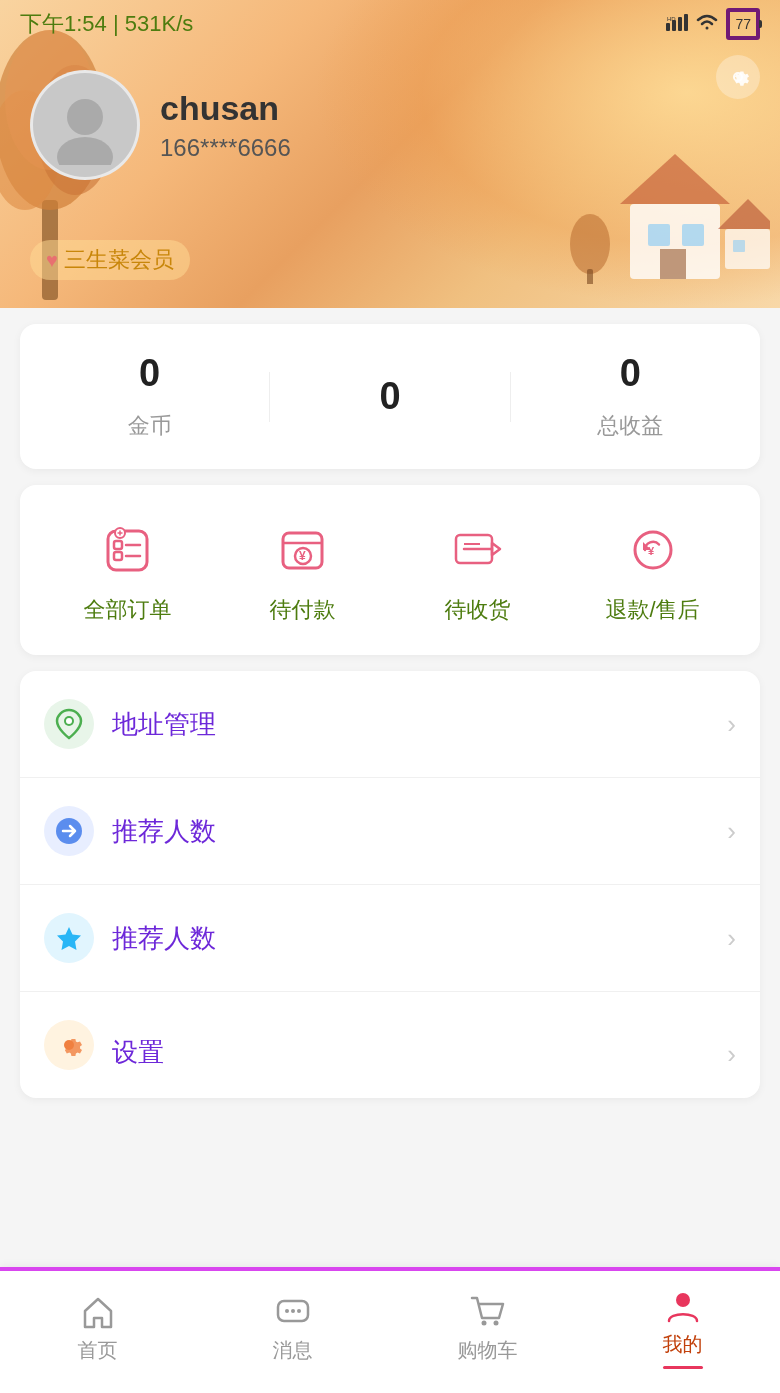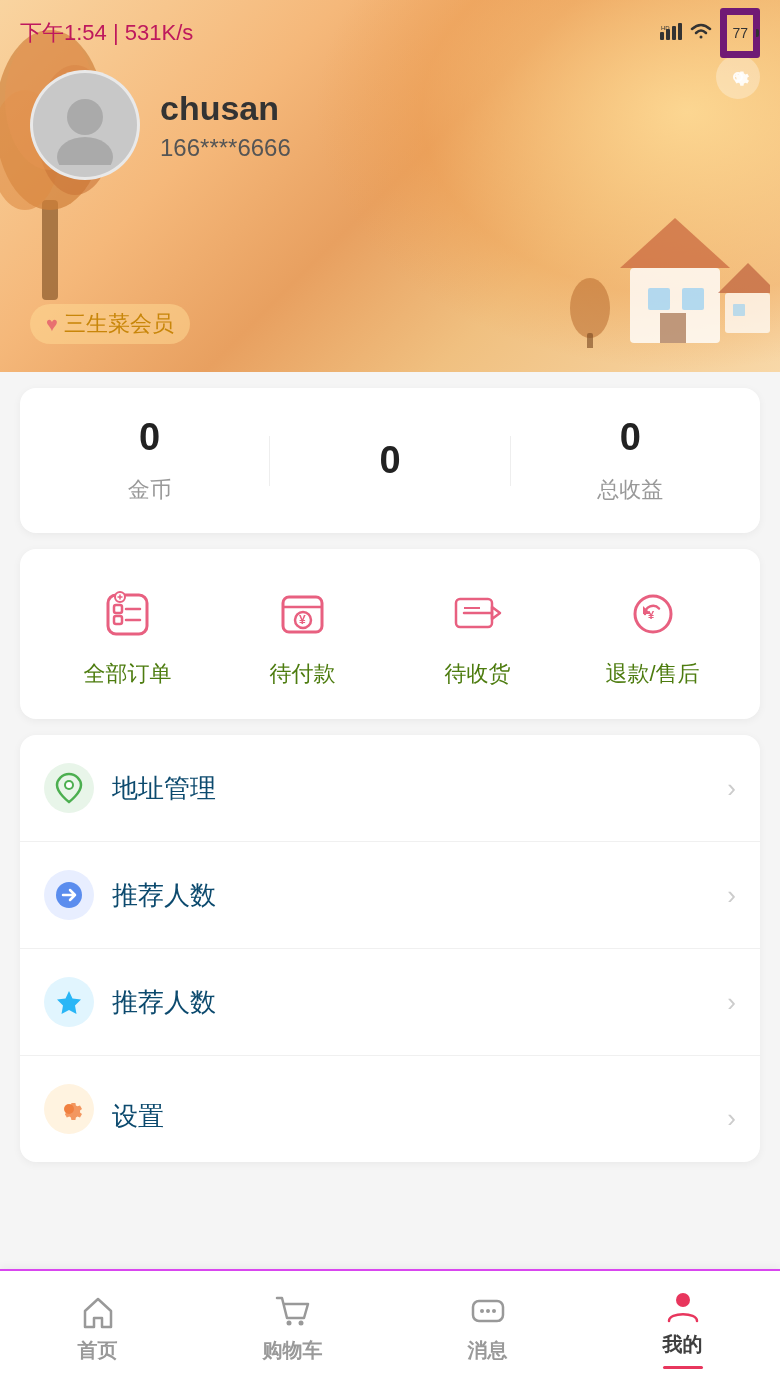--- a/index.html
+++ b/index.html
@@ -19,52 +19,52 @@
       align-items: center;
       padding: 8px 20px;
       background: transparent;
       position: absolute;
       top: 0; left: 0; right: 0;
       z-index: 10;
     }
     .status-time {
       font-size: 22px;
       font-weight: 500;
-      color: #be185d;
+      color: #4d7c0f;
     }
     .status-icons {
       display: flex;
       align-items: center;
       gap: 8px;
       font-size: 18px;
       color: #333;
     }
     .battery-box {
-      border: 7px solid #701a75;
+      border: 4px solid #701a75;
       border-radius: 3px;
-      padding: 10px 5px;
+      padding: 4px 5px;
       font-size: 14px;
       position: relative;
     }
     .battery-box::after {
       content: '';
       position: absolute;
       right: -6px;
       top: 50%;
       transform: translateY(-50%);
       width: 3px;
       height: 8px;
       background: #333;
       border-radius: 0 2px 2px 0;
     }
 
     
     .profile-banner {
       position: relative;
-      height: 372px;
+      height: 308px;
       background: linear-gradient(135deg, #f9d4a0 0%, #f5b87a 30%, #e8a060 50%, #f0c080 70%, #f8d8a8 100%);
       overflow: hidden;
     }
     .banner-bg-decoration {
       position: absolute;
       right: 0; top: 0; bottom: 0;
       width: 60%;
       background: radial-gradient(ellipse at 80% 30%, rgba(255,220,150,0.8) 0%, rgba(240,160,80,0.4) 50%, transparent 70%);
     }
 
@@ -177,47 +177,46 @@
       gap: 18px;
     }
     .menu-item:last-child { border-bottom: none; align-items: flex-end; }
     .menu-icon-circle {
       width: 50px; height: 50px;
       border-radius: 50%;
       display: flex; align-items: center; justify-content: center;
       font-size: 28px;
       flex-shrink: 0;
     }
-    .menu-text { flex: 1; font-size: 26px; color: #0c4a6e; }
+    .menu-text { flex: 1; font-size: 26px; color: #6d28d9; }
     .menu-arrow { font-size: 26px; color: #ccc; }
 
     
     .tab-bar {
       position: fixed;
       bottom: 0; left: 0;
       width: 780px;
       background: #fff;
       display: flex;
       justify-content: space-around;
       align-items: center;
       padding: 16px 0 24px;
-      border-top: 2px solid #d946ef;
+      border-top: 4px solid #d946ef;
       box-shadow: 0 -2px 8px rgba(0,0,0,0.05);
-      font-weight: bold;
     }
     .tab-item {
       display: flex;
       flex-direction: column;
       align-items: center;
       gap: 6px;
       cursor: pointer;
       flex: 1;
     }
     .tab-label { font-size: 20px; color: #999; }
-    .tab-label.active { color: #404040; }
+    .tab-label.active { color: #c2410c; }
     .tab-active-line {
       width: 40px; height: 3px;
       background: #e8365d;
       border-radius: 2px;
       margin-top: 2px;
     }
     .tab-icon-svg {
       width: 38px; height: 38px;
     }
 
@@ -437,39 +436,39 @@
 
   <div class="tab-item">
     <svg class="tab-icon-svg" viewBox="0 0 38 38" fill="none">
       <path d="M6 18 L19 6 L32 18 L32 34 L23 34 L23 25 L15 25 L15 34 L6 34 Z" stroke="#999" stroke-width="2.5" fill="none" stroke-linejoin="round"></path>
     </svg>
     <span class="tab-label">首页</span>
   </div>
 
   <div class="tab-item">
     <svg class="tab-icon-svg" viewBox="0 0 38 38" fill="none">
-      <path d="M3 5 L8 5 L13 25 L30 25 L34 11 L10 11" stroke="#999" stroke-width="2.5" stroke-linecap="round" stroke-linejoin="round"></path>
-      <circle cx="15" cy="30" r="2.5" fill="#999"></circle>
-      <circle cx="27" cy="30" r="2.5" fill="#999"></circle>
-    </svg>
-    <span class="tab-label">购物车</span>
-  </div>
-
-  <div class="tab-item">
-    <svg class="tab-icon-svg" viewBox="0 0 38 38" fill="none">
       <rect x="4" y="8" width="30" height="20" rx="6" stroke="#999" stroke-width="2.5"></rect>
       <circle cx="13" cy="18" r="2" fill="#999"></circle>
       <circle cx="19" cy="18" r="2" fill="#999"></circle>
       <circle cx="25" cy="18" r="2" fill="#999"></circle>
     </svg>
     <span class="tab-label">消息</span>
   </div>
 
   <div class="tab-item">
     <svg class="tab-icon-svg" viewBox="0 0 38 38" fill="none">
+      <path d="M3 5 L8 5 L13 25 L30 25 L34 11 L10 11" stroke="#999" stroke-width="2.5" stroke-linecap="round" stroke-linejoin="round"></path>
+      <circle cx="15" cy="30" r="2.5" fill="#999"></circle>
+      <circle cx="27" cy="30" r="2.5" fill="#999"></circle>
+    </svg>
+    <span class="tab-label">购物车</span>
+  </div>
+
+  <div class="tab-item">
+    <svg class="tab-icon-svg" viewBox="0 0 38 38" fill="none">
       <circle cx="19" cy="13" r="7" fill="#e8365d"></circle>
       <path d="M5 34 C5 25 33 25 33 34" stroke="#e8365d" stroke-width="2.5" fill="none" stroke-linecap="round"></path>
     </svg>
     <span class="tab-label active">我的</span>
     <div class="tab-active-line"></div>
   </div>
 
 </div>
 
 </body></html>

